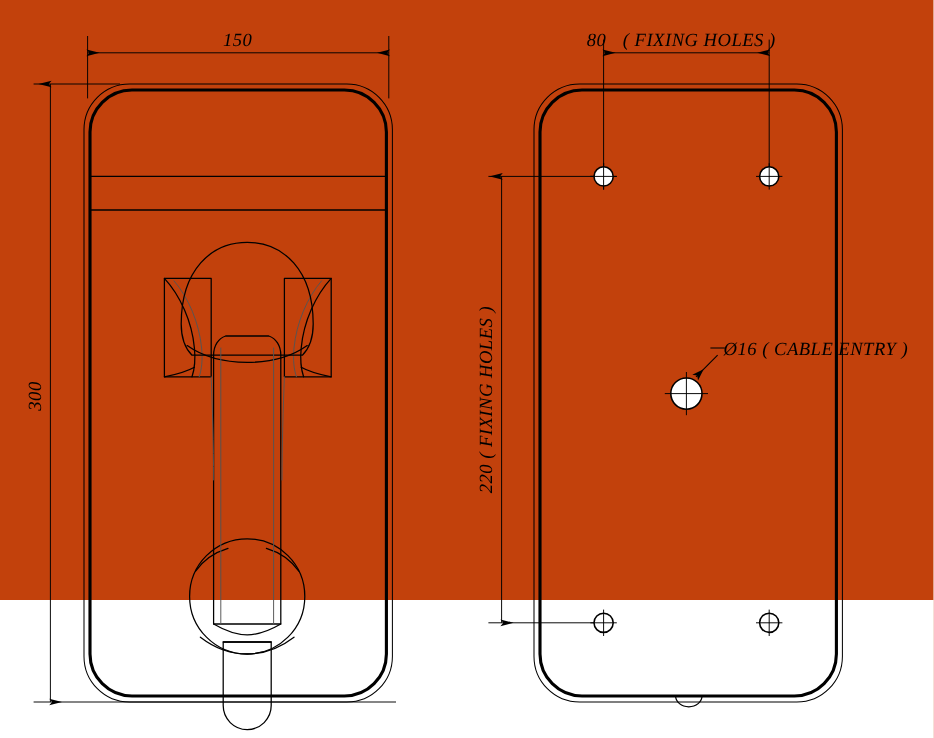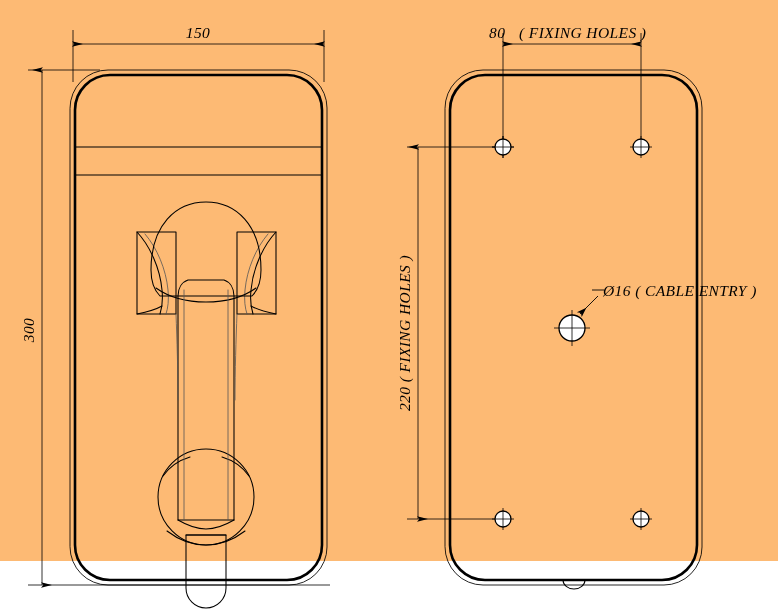--- a/index.html
+++ b/index.html
@@ -9,22 +9,22 @@
   }
   body {
     width: 778px;
     height: 615px;
     font-family: "Liberation Sans", sans-serif;
     overflow: hidden;
   }
   #drawing-root {
     position: relative;
     width: 778px;
-    height: 561px;
-    background: #fdba74;
+    height: 500px;
+    background: #c2410c;
   }
   svg#tech-drawing {
     display: block;
     width: 778px;
     height: 615px;
   }
   .obj-outline {
     fill: none;
     stroke: #000000;
     stroke-width: 2.6;

